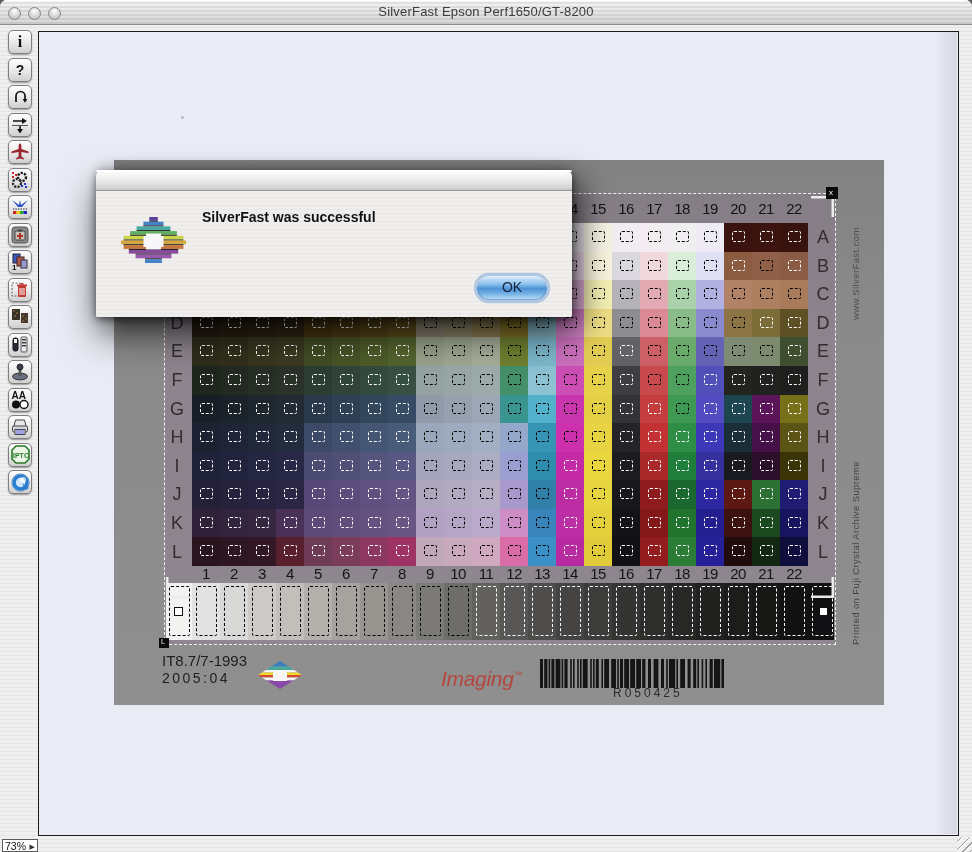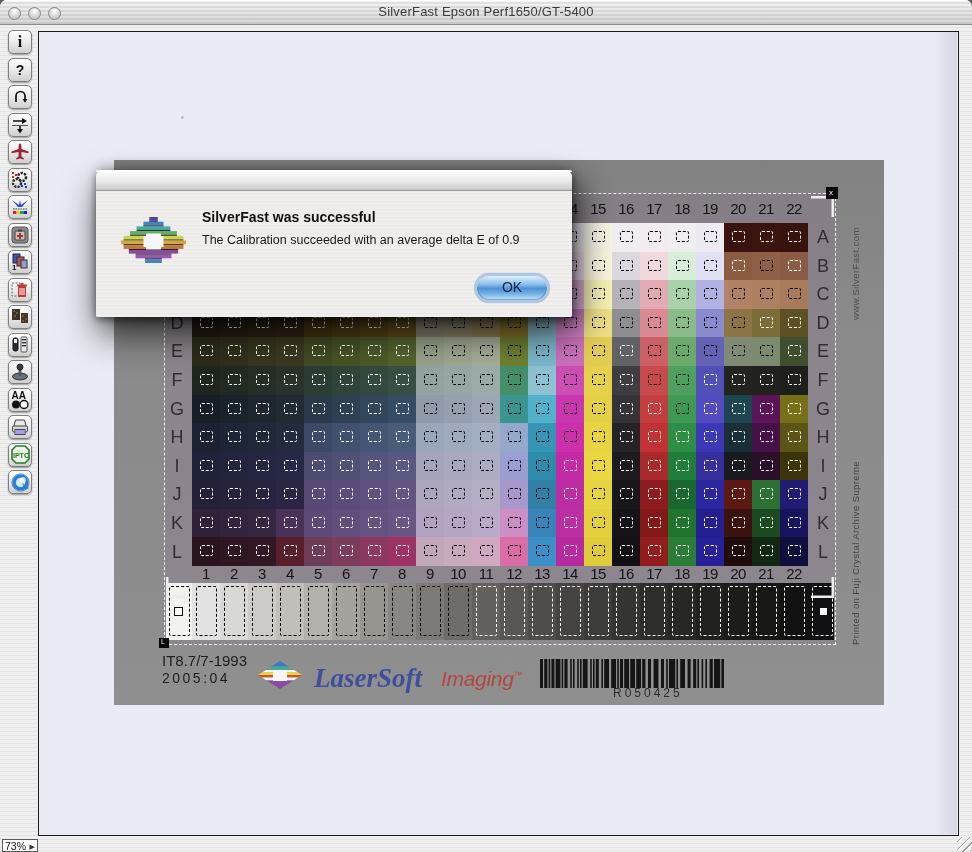--- a/index.html
+++ b/index.html
@@ -46,21 +46,21 @@
  display:flex;align-items:center;justify-content:center;font-size:14px;color:#111}
 .zbox{position:absolute;left:2px;top:839px;width:36px;height:13px;background:#fff;border:1px solid #5a5a5a;font-size:10.5px;line-height:12px;color:#111;padding-left:2px}
 .grip{position:absolute;right:0;bottom:0;width:15px;height:15px;background:
  repeating-linear-gradient(135deg,rgba(0,0,0,0) 0 3px,#9a9a9a 3px 4px,#fdfdfd 4px 5.5px)}
 </style></head><body>
 <div class="win">
  <div class="tbar">
   <div class="circ" style="left:8px"></div>
       <div class="circ" style="left:28px"></div>
       <div class="circ" style="left:48px"></div>
-  <div class="ttl">SilverFast Epson Perf1650/GT-5400</div>
+  <div class="ttl">SilverFast Epson Perf1650/GT-8200</div>
  </div>
  <div class="prev">
   <div style="position:absolute;left:142px;top:84px;width:3px;height:3px;border-radius:50%;background:#b9bcc6"></div>
   <div class="chart">
 
    <div class="sel"></div>
    <div class="nrow" style="top:40px">
           <span>1</span>
           <span>2</span>
           <span>3</span>
@@ -1010,21 +1010,20 @@
 <rect x="0" y="0" width="44" height="5.5" fill="#3a7ec0"></rect>
 <rect x="0" y="5.5" width="44" height="3.5" fill="#46a89a"></rect>
 <rect x="0" y="9" width="44" height="2.5" fill="#f4f4f2"></rect>
 <rect x="0" y="11.5" width="44" height="2.5" fill="#ecd832"></rect>
 <rect x="0" y="14" width="44" height="2.5" fill="#d84a34"></rect>
 <rect x="0" y="16.5" width="44" height="3" fill="#f4f4f2"></rect>
 <rect x="0" y="19.5" width="44" height="8.5" fill="#8a4aa8"></rect>
 <rect x="15" y="9" width="14" height="11" fill="#f6f6f4"></rect>
 </g>
         </svg>
-   <div style="position:absolute;left:200px;top:503px;font-size:27px;font-weight:bold;font-style:italic;color:#3f4f9e;font-family:'Liberation Serif',serif">LaserSoft</div>
    <div style="position:absolute;left:327px;top:507px;font-size:21px;font-style:italic;color:#b3473e;letter-spacing:-.3px">Imaging<span style="font-size:9px;vertical-align:8px">™</span></div>
    <svg style="position:absolute;left:426px;top:499px" width="184" height="29" fill="#151515">
           <rect x="0.0" y="0" width="3.0" height="29"></rect>
           <rect x="4.2" y="0" width="3.2" height="29"></rect>
           <rect x="8.6" y="0" width="1.6" height="29"></rect>
           <rect x="11.4" y="0" width="3.0" height="29"></rect>
           <rect x="15.6" y="0" width="4.8" height="29"></rect>
           <rect x="21.6" y="0" width="1.6" height="29"></rect>
           <rect x="24.4" y="0" width="3.2" height="29"></rect>
           <rect x="30.2" y="0" width="1.6" height="29"></rect>
@@ -1241,15 +1240,14 @@
         <rect x="2.6" y="28.2" width="59.8" height="3.7" fill="#c8763a"></rect>
         <rect x="7.8" y="31.9" width="49.4" height="1.1" fill="#1e1e1e"></rect>
         <rect x="7.8" y="32.9" width="49.4" height="3.7" fill="#8a4a9e"></rect>
         <rect x="14.6" y="36.6" width="35.8" height="1.1" fill="#1e1e1e"></rect>
         <rect x="14.6" y="37.6" width="35.8" height="3.7" fill="#9a59b0"></rect>
         <rect x="24.0" y="41.3" width="16.9" height="1.1" fill="#1e1e1e"></rect>
         <rect x="24.0" y="42.3" width="16.9" height="3.7" fill="#4583c8"></rect>
         <path d="M22.5 19 h2.5 v-2.5 h15 v2.5 h2.5 v11 h-2.5 v2.5 h-15 v-2.5 h-2.5 z" fill="#f7f7f9"></path>
       </svg>
  <div style="position:absolute;left:106px;top:39px;font-size:14px;font-weight:bold;color:#111">SilverFast was successful</div>
- <div style="position:absolute;left:106px;top:63px;font-size:12.5px;color:#1a1a1a">The Calibration succeeded with an average delta E of 0.9</div>
  <div class="okb">OK</div>
 </div>
 </div>
 </body></html>

